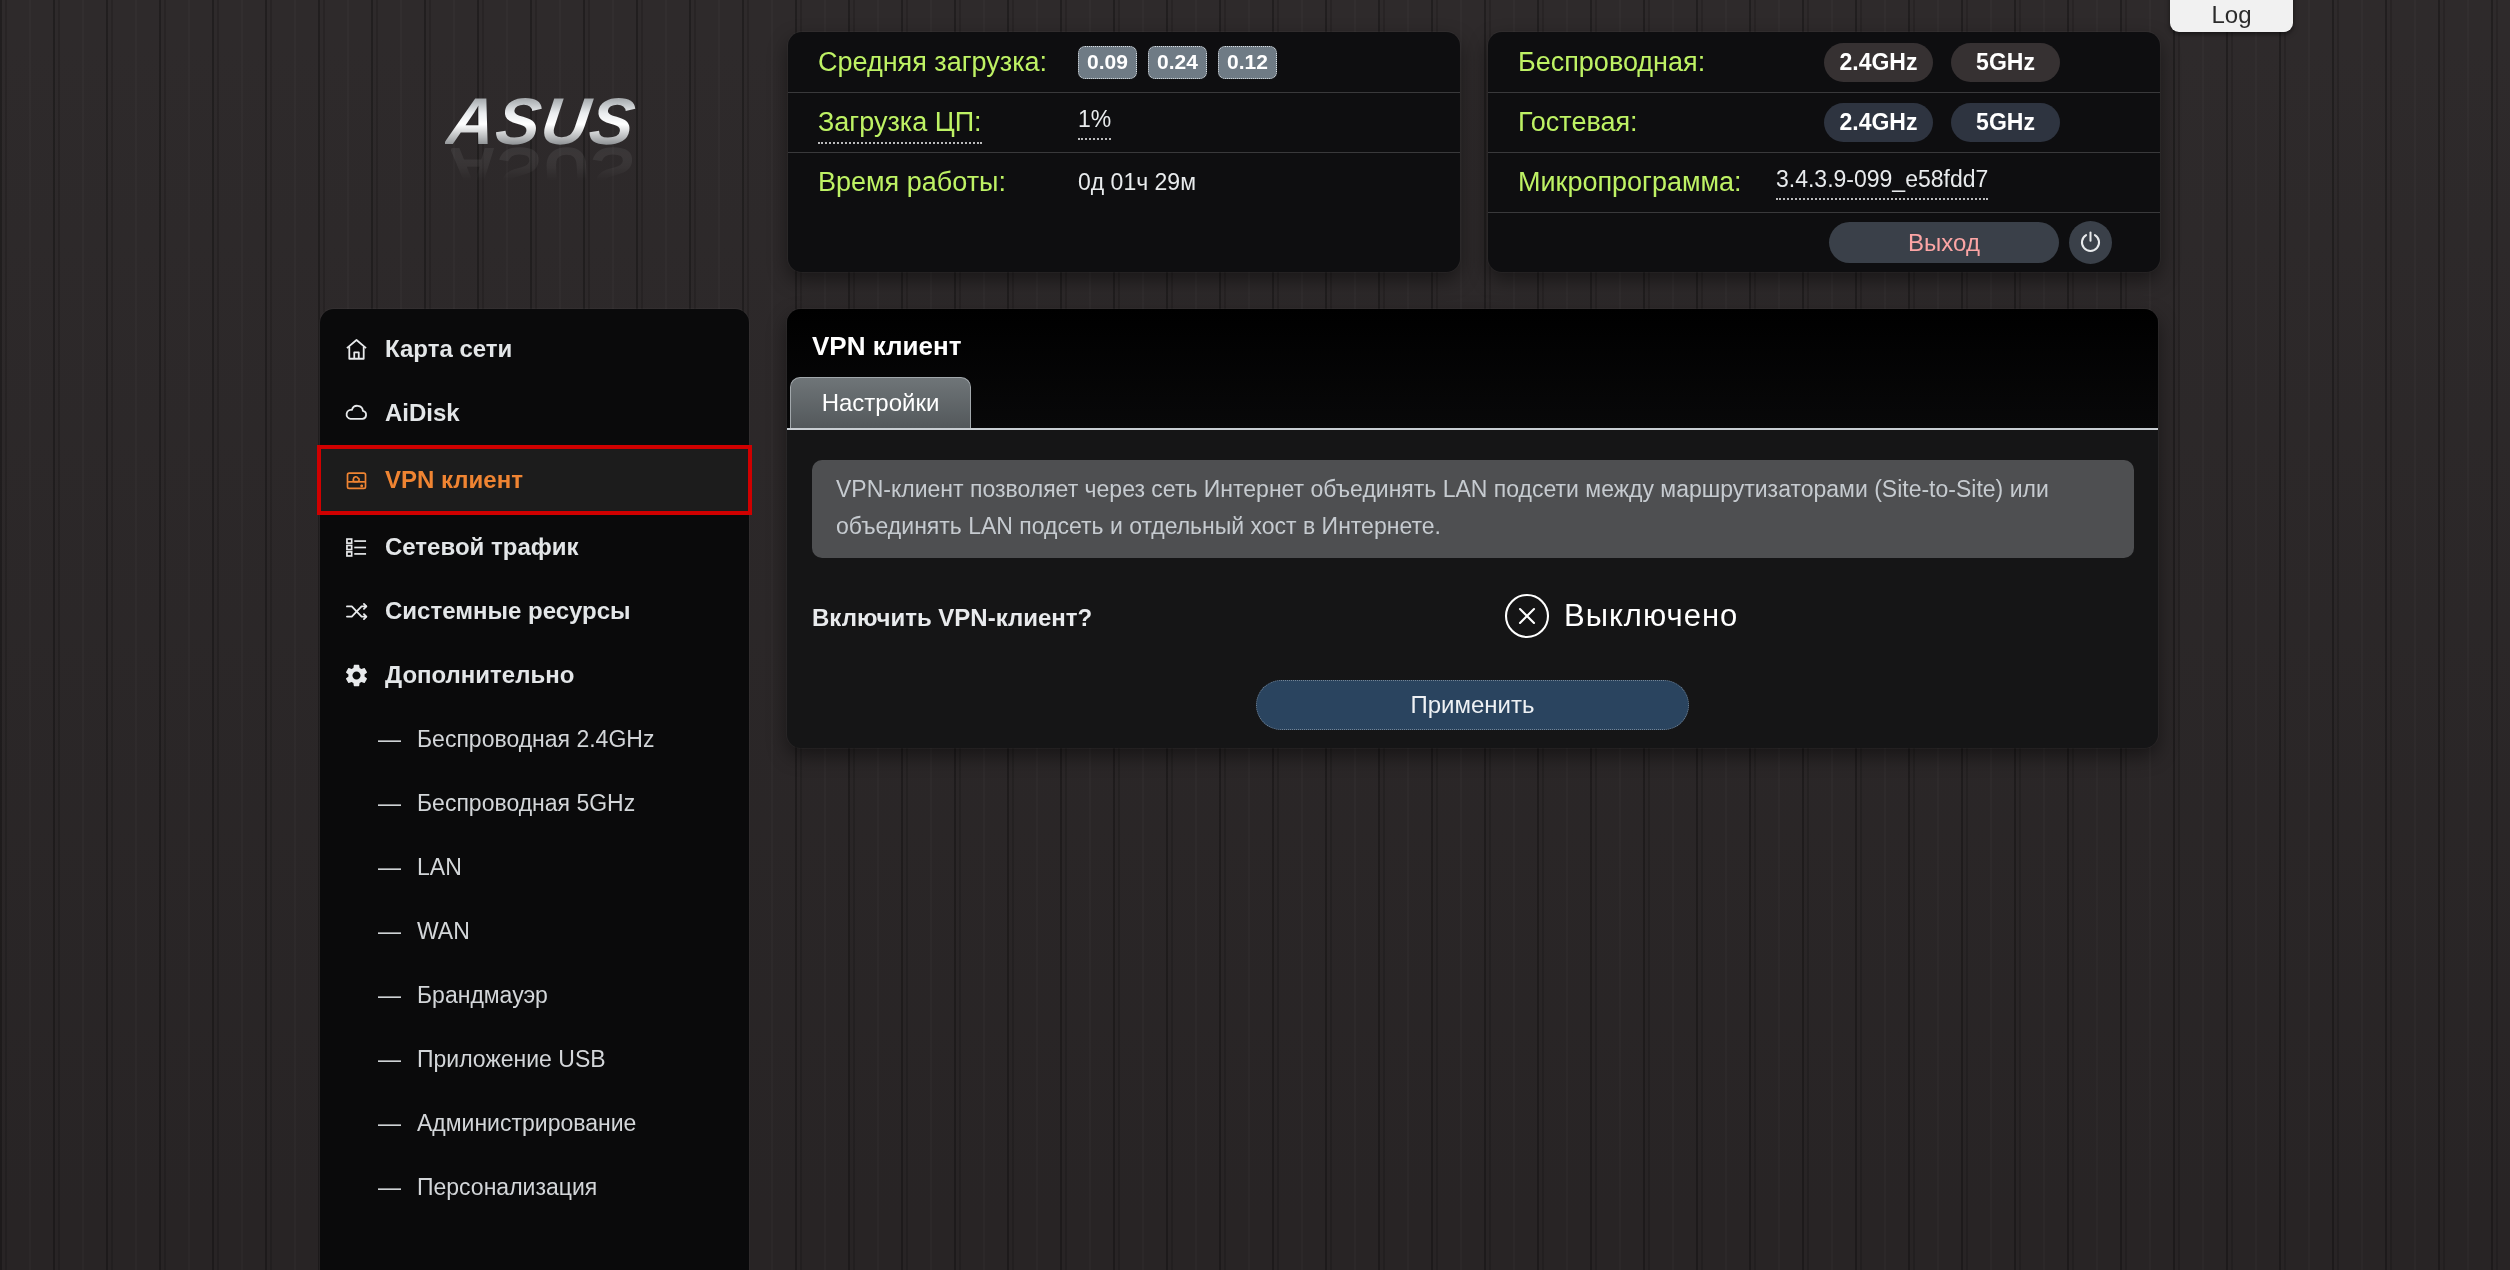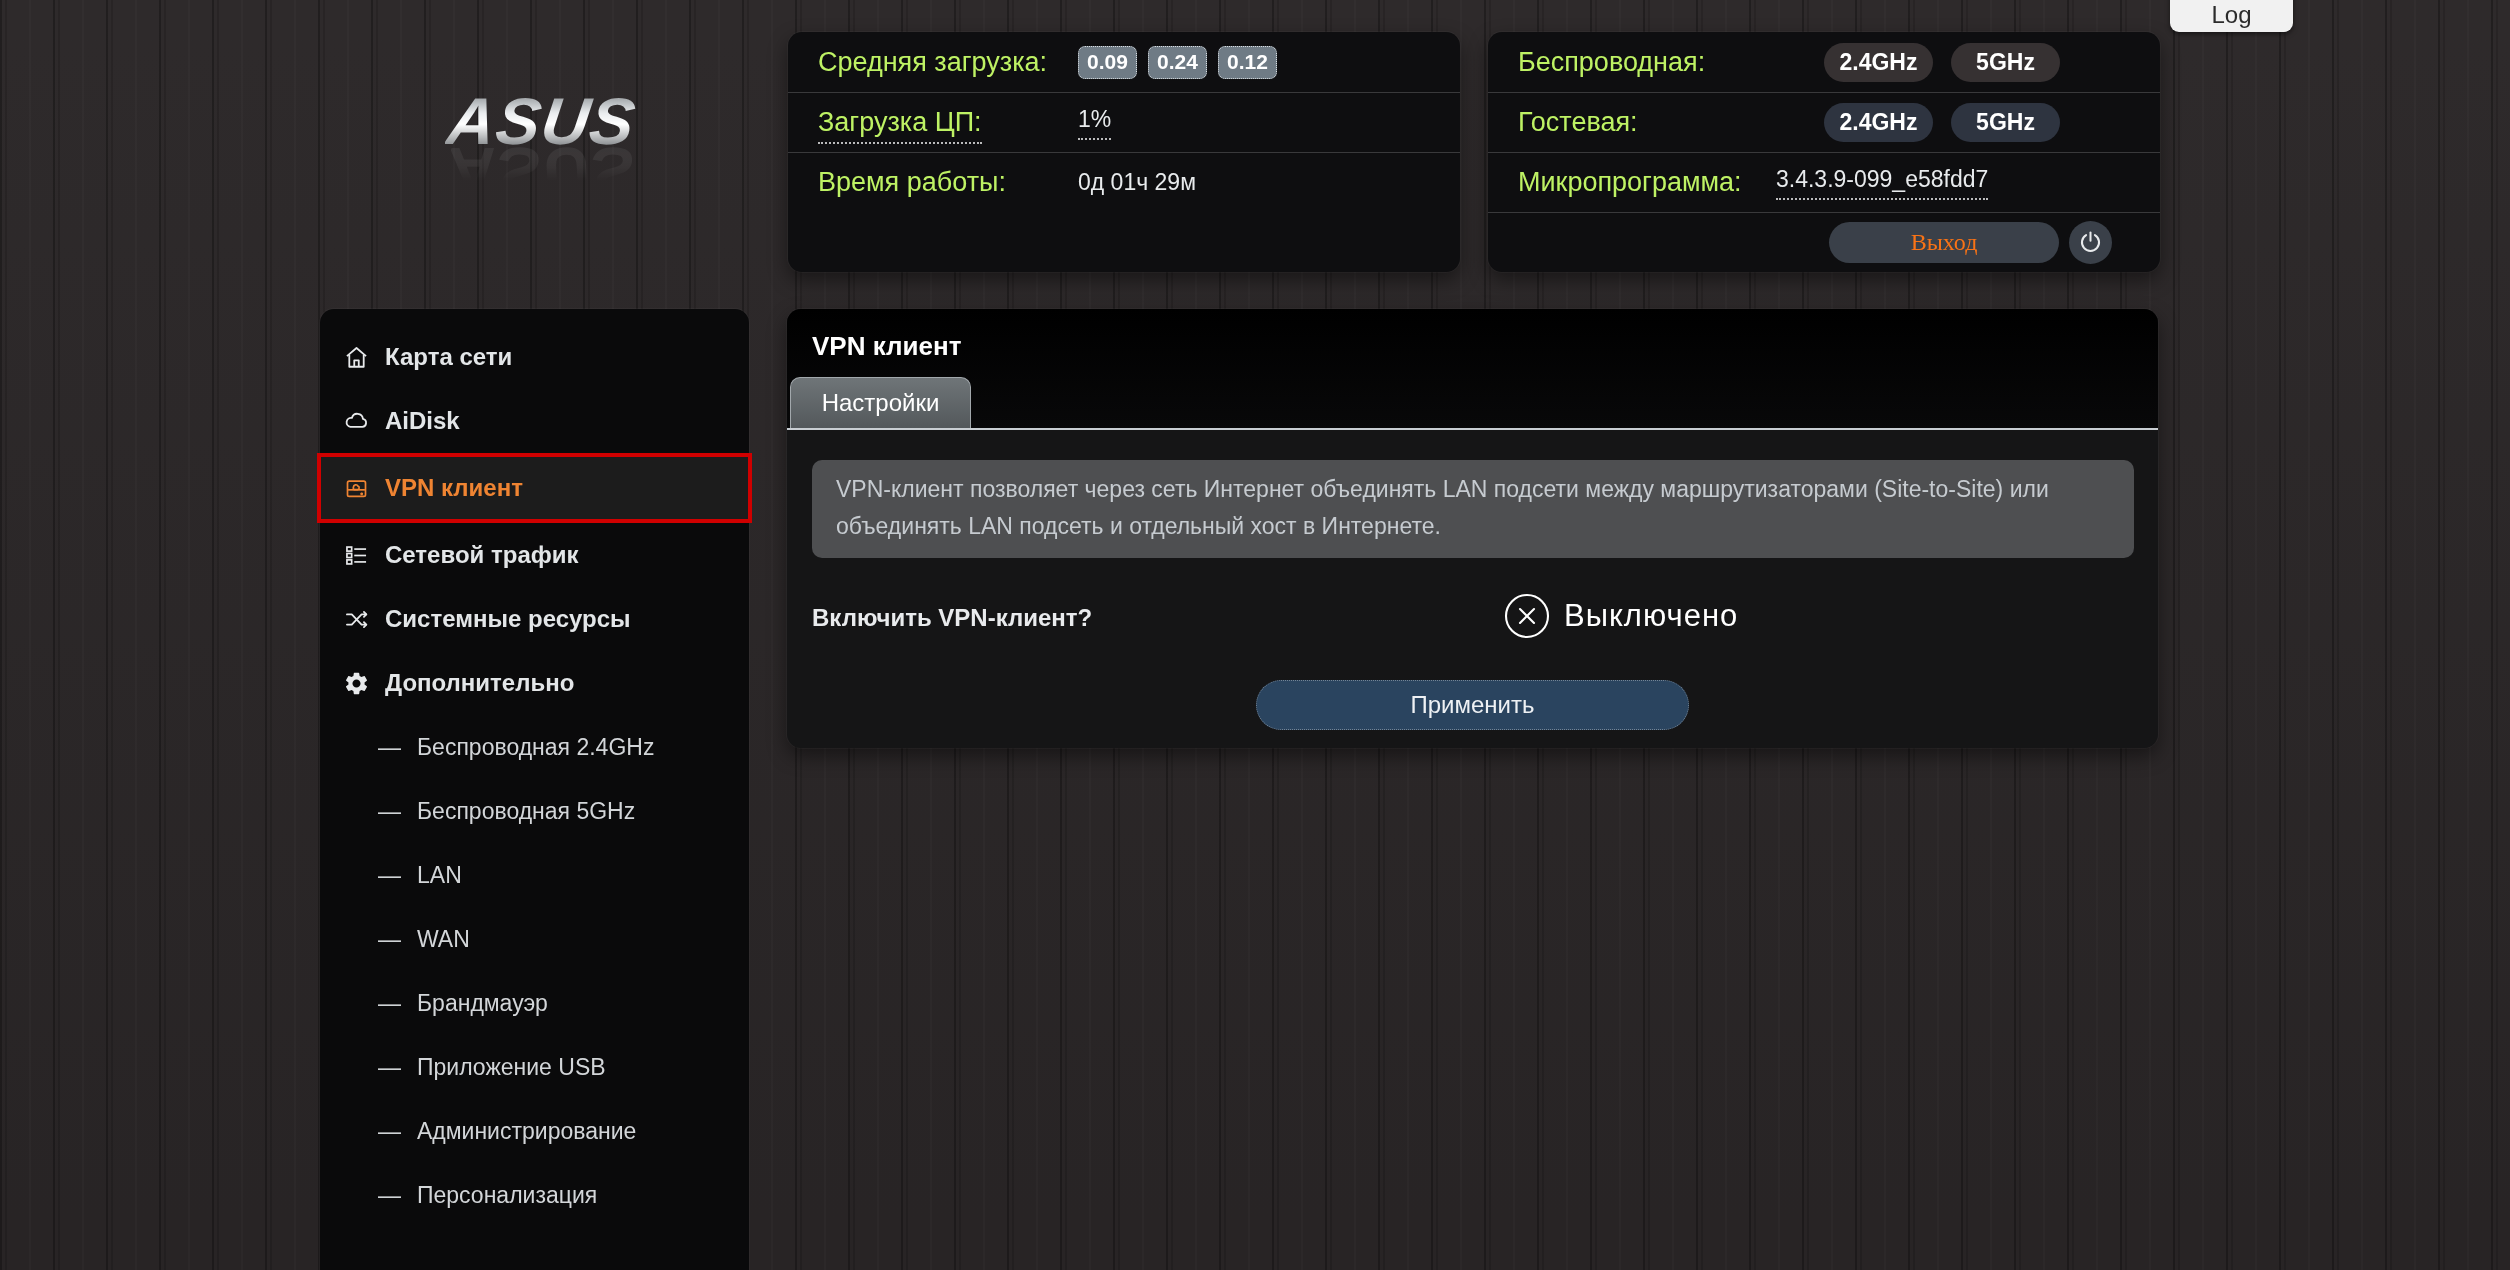--- a/index.html
+++ b/index.html
@@ -35,27 +35,27 @@
   .badge{display:inline-flex;align-items:center;justify-content:center;width:57px;height:31px;background:#6f7b85;
     border:1px dotted #d9dee2;border-radius:7px;color:#ffffff;font-weight:bold;font-size:21px;margin-right:11px;}
   .pill{width:109px;height:39px;border-radius:20px;display:flex;align-items:center;justify-content:center;
     color:#fff;font-weight:bold;font-size:23px;cursor:pointer;}
   .pill + .pill{margin-left:18px;}
   .pill-wl{background:#363132;}
   .pill-guest{background:#2e3440;}
   .pillwrap{margin-left:auto;margin-right:70px;display:flex;}
   .fw-label{flex:0 0 258px;width:258px;}
   .logout-row{justify-content:flex-end;}
-  .logout-btn{width:230px;height:41px;border-radius:21px;background:#3a4049;color:#f97316;font-size:24px;
-    display:flex;align-items:center;justify-content:center;cursor:pointer;margin-right:10px;font-family:Liberation Serif, serif;}
+  .logout-btn{width:230px;height:41px;border-radius:21px;background:#3a4049;color:#fca5a5;font-size:24px;
+    display:flex;align-items:center;justify-content:center;cursor:pointer;margin-right:10px;}
   .power-btn{width:43px;height:43px;border-radius:50%;background:#3a4049;display:flex;align-items:center;justify-content:center;cursor:pointer;margin-right:18px;}
 
   
   #sidebar{position:absolute;left:320px;top:309px;width:429px;height:961px;background:#0a0a0b;
-    border-radius:14px 14px 0 0;box-shadow:0 0 0 1px rgba(255,255,255,.03);padding-top:16px;box-sizing:border-box;}
+    border-radius:14px 14px 0 0;box-shadow:0 0 0 1px rgba(255,255,255,.03);padding-top:8px;box-sizing:border-box;}
   .side-item{height:64px;display:flex;align-items:center;padding-left:23px;gap:15px;color:#e3e6e8;
     font-weight:bold;font-size:24px;cursor:pointer;box-sizing:border-box;}
   .side-item .sicon{width:27px;height:27px;flex:0 0 27px;display:flex;align-items:center;justify-content:center;}
   .side-item.active{margin:0 -3px;border:4px solid #d00000;background:#1c1c1c;color:#ef8432;height:70px;padding-left:22px;}
   .side-sub{height:64px;display:flex;align-items:center;padding-left:58px;gap:16px;color:#d3d6d9;font-size:23px;cursor:pointer;}
   .sub-dash{color:#cfd3d6;}
 
   
   #main-panel{position:absolute;left:787px;top:309px;width:1371px;height:439px;border-radius:14px;
     background:#151516;overflow:hidden;box-shadow:0 0 0 1px rgba(255,255,255,.03),0 8px 20px rgba(0,0,0,.45);}

